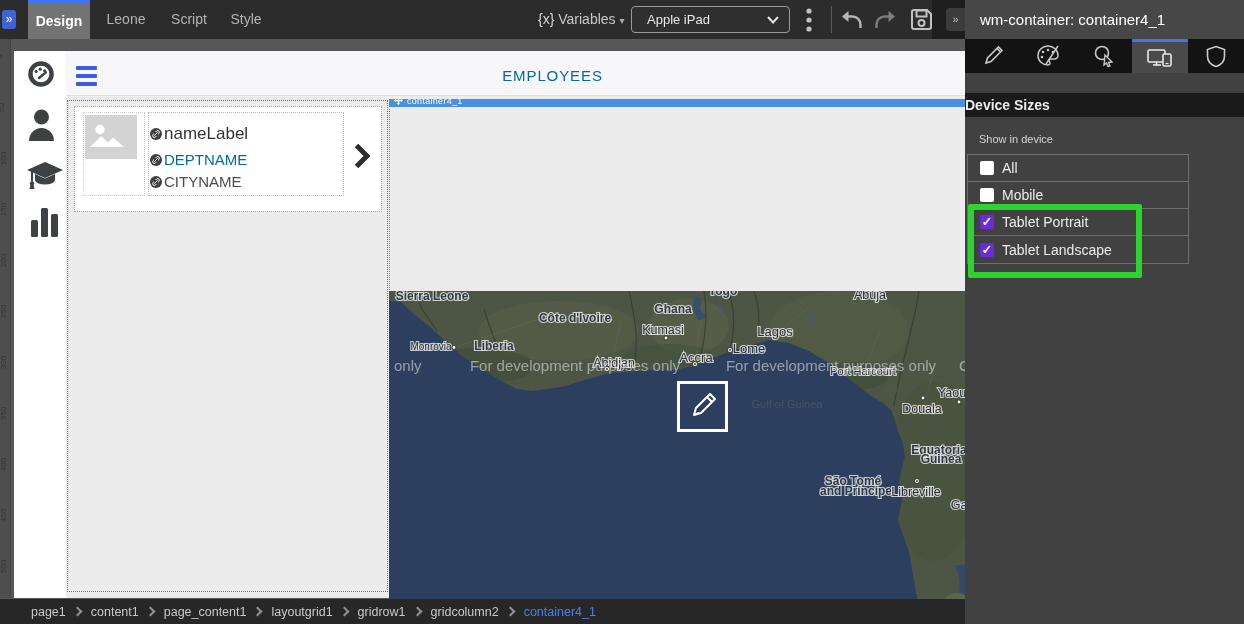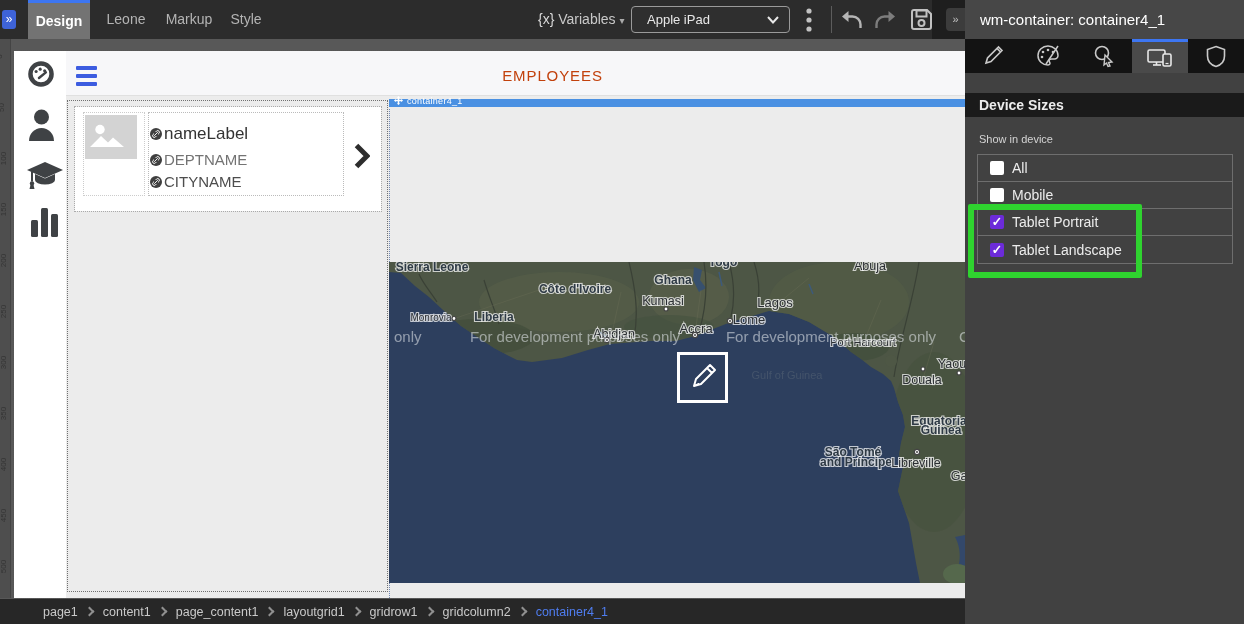--- a/index.html
+++ b/index.html
@@ -33,83 +33,83 @@
   #rulerL { left:0; top:0; width:11px; height:559px; background:#4e4e4e; border-right:1px solid #444; }
   .rnum { position:absolute; left:-3px; color:#353535; font-size:8px; transform:rotate(-90deg); }
   #page { left:14px; top:12px; width:951px; height:547px; background:#ffffff; outline:1px dotted #555; }
 
   
   #appHeader { left:52px; top:0px; width:899px; height:45px; background:#f7f7f9;
     border-bottom:1px solid #e0e0e0; }
   #hamburger { left:10px; top:15px; width:21px; height:20px; }
   #hamburger div { height:3.5px; background:#3c5ce0; margin-bottom:4.5px; border-radius:1px; }
   #pageTitle { left:74px; top:0; width:825px; height:45px; line-height:49px; text-align:center;
-    color:#c2410c; font-size:15px; letter-spacing:0.9px; }
+    color:#0369a1; font-size:15px; letter-spacing:0.9px; }
 
   
   #contentL { left:52px; top:45px; width:323px; height:502px; background:#ececec;padding-left:8px; }
   #colDotted { left:1px; top:4px; width:321px; height:492px; border:1px dotted #707070; }
   #card { left:9px; top:11px; width:306px; height:104px; background:#ffffff;
     outline:1px dotted #aaa; }
   #cardMedia { left:10px; top:8px; width:52px; height:44px; background:#d6d6d6; }
   #cardContent { left:73px; top:5px; width:196px; height:84px; border:1px dotted #bbb; }
   .bindrow { position:absolute; left:14px; display:flex; align-items:center; }
   .bindicon { width:12px; height:12px; margin-right:2px; }
   #nameLabel { top:17px; font-size:17px; color:#333; }
-  #deptName  { top:44px; font-size:15px; color:#737373; }
+  #deptName  { top:44px; font-size:15px; color:#0369a1; }
   #cityName  { top:66px; font-size:15px; color:#4d4d4d; }
   #chev { left:279px; top:36px; }
 
   
   #contentR { left:375px; top:45px; width:576px; height:502px; background:#ececec; }
   #tagbar { left:0px; top:2.5px; width:576px; height:8px; background:#4a90e2; }
   #taglabel { left:5px; top:-1px; height:11px; display:flex; align-items:center; color:#fff;
     font-size:9px; letter-spacing:0.3px; }
   #grayBox { left:1px; top:13px; width:575px; height:168px; background:#b0b0b0;
     border-top:1px dotted #5b8def; }
   .glabel { position:absolute; left:43px; font-size:14px; color:#2e2e2e; }
   #graySep { left:14px; top:153px; width:550px; height:1px; background:#8f8f8f; }
-  #mapWrap { left:0px; top:166px; width:602px; height:321px; }
+  #mapWrap { left:0px; top:195px; width:602px; height:321px; }
 
   
   #crumbs { left:0; top:599px; width:965px; height:25px; background:#272727;
-    display:flex; align-items:center; color:#c9c9c9; font-size:12.5px; padding-left:43px; }
+    display:flex; align-items:center; color:#c9c9c9; font-size:12.5px; padding-left:31px; }
   #crumbs .sep { width:7px; height:7px; border-top:2px solid #909090; border-right:2px solid #909090; transform:rotate(45deg); margin:0 10px 0 8px; display:inline-block; }
   #crumbs .cur { color:#4f7df0; }
 
   
   #panel { left:965px; top:0; width:279px; height:624px; background:#414141; }
   #panelHead { left:0; top:0; width:279px; height:40px; background:#474747; color:#fff;
     font-size:15px; line-height:39px; padding-left:15px; }
   #panelTabs { left:0; top:39px; width:279px; height:34px; background:#131313; display:flex; }
   .ptab { width:55.8px; height:34px; display:flex; align-items:center; justify-content:center; }
   .ptab.active { background:#4a4a4a; border-top:3px solid #3d76f2; }
   #devSizes { left:0; width:279px; height:24px; background:#1a1a1a; color:#ececec;
-    font-size:14px; font-weight:bold; line-height:25px; padding-left:14px; }
+    font-size:14px; font-weight:bold; line-height:25px; }
   #showDev { left:14px; top:93px; color:#d4d4d4; font-size:11px; }
-  #devTable { left:12px; top:115px; width:256px; border:1px solid #6e6e6e; }
+  #devTable { left:2px; top:115px; width:222px; border:1px solid #6e6e6e; }
   .drow { position:relative; height:27px; border-bottom:1px solid #6e6e6e; display:flex;
     align-items:center; padding-left:12px; color:#ececec; font-size:14px; }
   .drow:last-child { border-bottom:none; }
   .cb { width:14px; height:14px; background:#fff; border-radius:2px; margin-right:8px; }
   .cb.checked { background:#6c2bd9; color:#fff; font-size:12.5px; line-height:14px;
     text-align:center; font-weight:bold; }
   #greenBox { left:968px; top:204px; width:174px; height:74px; border:6px solid #2fd32f;
     border-radius:2px; z-index:30; }
 </style>
 </head>
 <body>
 <div id="stage">
 
   <div id="toolbar" class="abs">
     <div id="tbDark" class="abs"></div>
     <div id="collapseBtn" class="abs">»</div>
     <div id="tabDesign" class="abs tab">Design</div>
     <div id="tabMarkup" class="abs tab">Leone</div>
-    <div id="tabScript" class="abs tab">Markup</div>
+    <div id="tabScript" class="abs tab">Script</div>
     <div id="tabStyle" class="abs tab">Style</div>
     <div id="variables" class="abs"><span style="color:#d8d8d8">{x}</span> Variables <span style="font-size:10px;color:#aaa">▾</span></div>
     <div id="deviceSelect" class="abs">Apple iPad
       <svg class="abs" style="right:10px;top:9px" width="12" height="8" viewBox="0 0 12 8">
         <path d="M1 1 L6 6.5 L11 1" stroke="#e8e8e8" stroke-width="2" fill="none"></path>
         </svg>
     </div>
     <svg id="dotsMenu" class="abs" width="6" height="24" viewBox="0 0 6 24">
       <circle cx="3" cy="3" r="2.6" fill="#c2c2c2"></circle>
       <circle cx="3" cy="12" r="2.6" fill="#c2c2c2"></circle>

